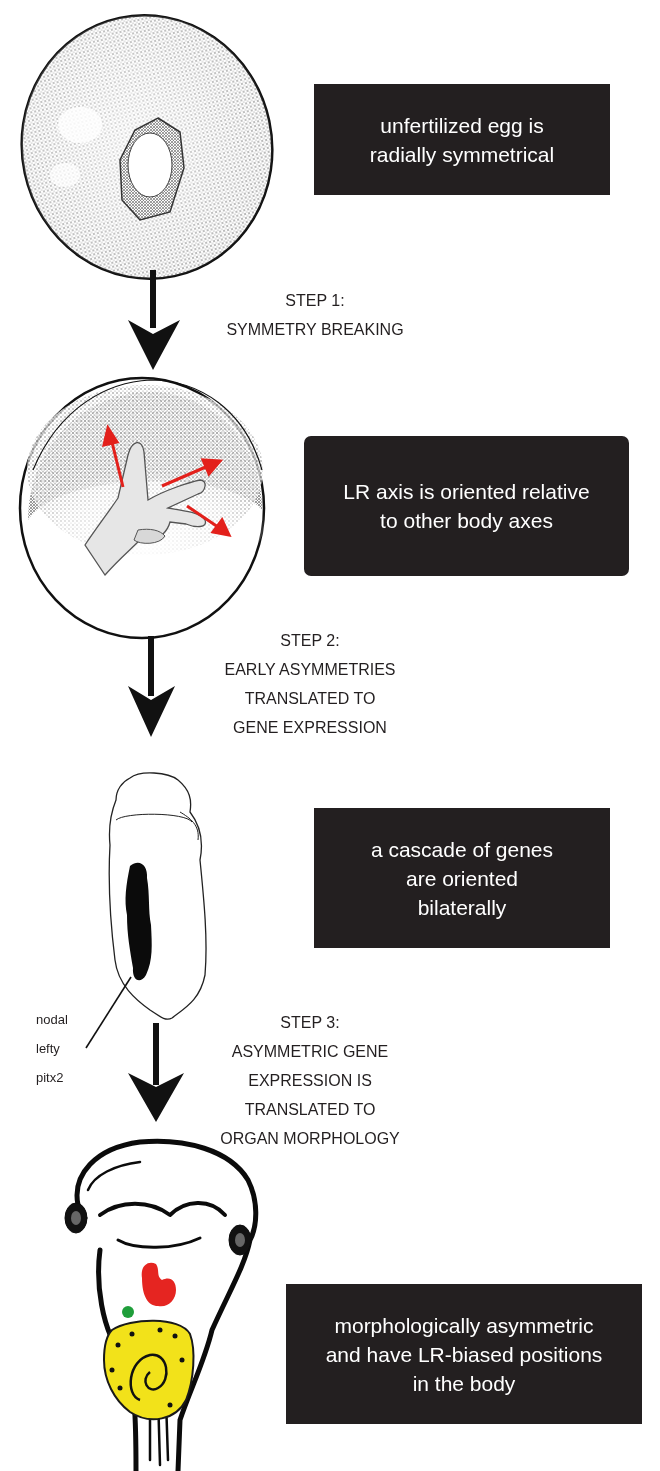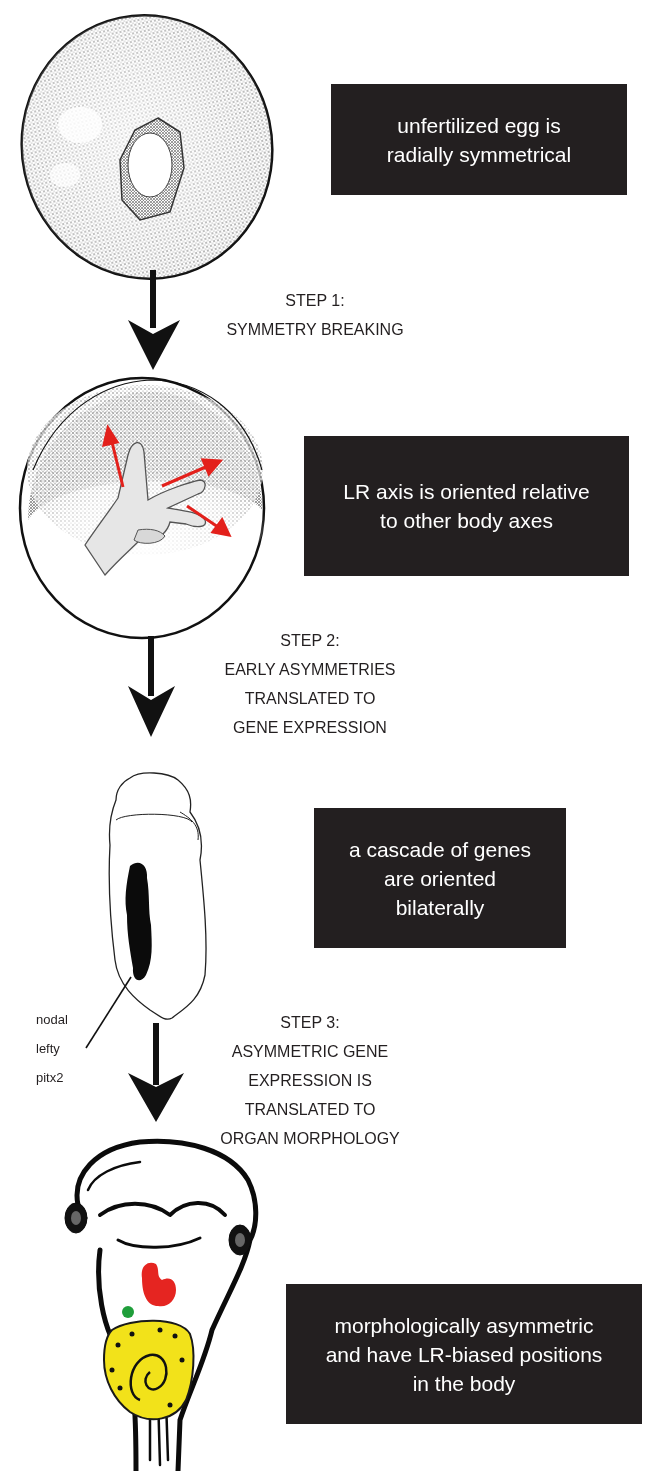--- a/index.html
+++ b/index.html
@@ -129,35 +129,35 @@
         <circle cx="175" cy="1336" r="2.5"></circle>
       <circle cx="112" cy="1370" r="2.5"></circle>
         <circle cx="120" cy="1388" r="2.5"></circle>
       <circle cx="182" cy="1360" r="2.5"></circle>
         <circle cx="170" cy="1405" r="2.5"></circle>
     </g>
   </g>
 </svg>
 
 
-<div class="box" style="left:314px;top:84px;width:296px;height:111px;margin-left:17px;">
+<div class="box" style="left:314px;top:84px;width:296px;height:111px;">
   <div>
     <div>unfertilized egg is</div>
     <div>radially symmetrical</div>
   </div>
 </div>
 
-<div class="box" style="left:304px;top:436px;width:325px;height:140px;">
+<div class="box" style="left:304px;top:436px;width:325px;height:140px;border-radius:7px;">
   <div>
     <div>LR axis is oriented relative</div>
     <div>to other body axes</div>
   </div>
 </div>
 
-<div class="box" style="left:314px;top:808px;width:252px;height:140px;">
+<div class="box" style="left:314px;top:808px;width:296px;height:140px;">
   <div>
     <div>a cascade of genes</div>
     <div>are oriented</div>
     <div>bilaterally</div>
   </div>
 </div>
 
 <div class="box" style="left:286px;top:1284px;width:356px;height:140px;">
   <div>
     <div>morphologically asymmetric</div>

